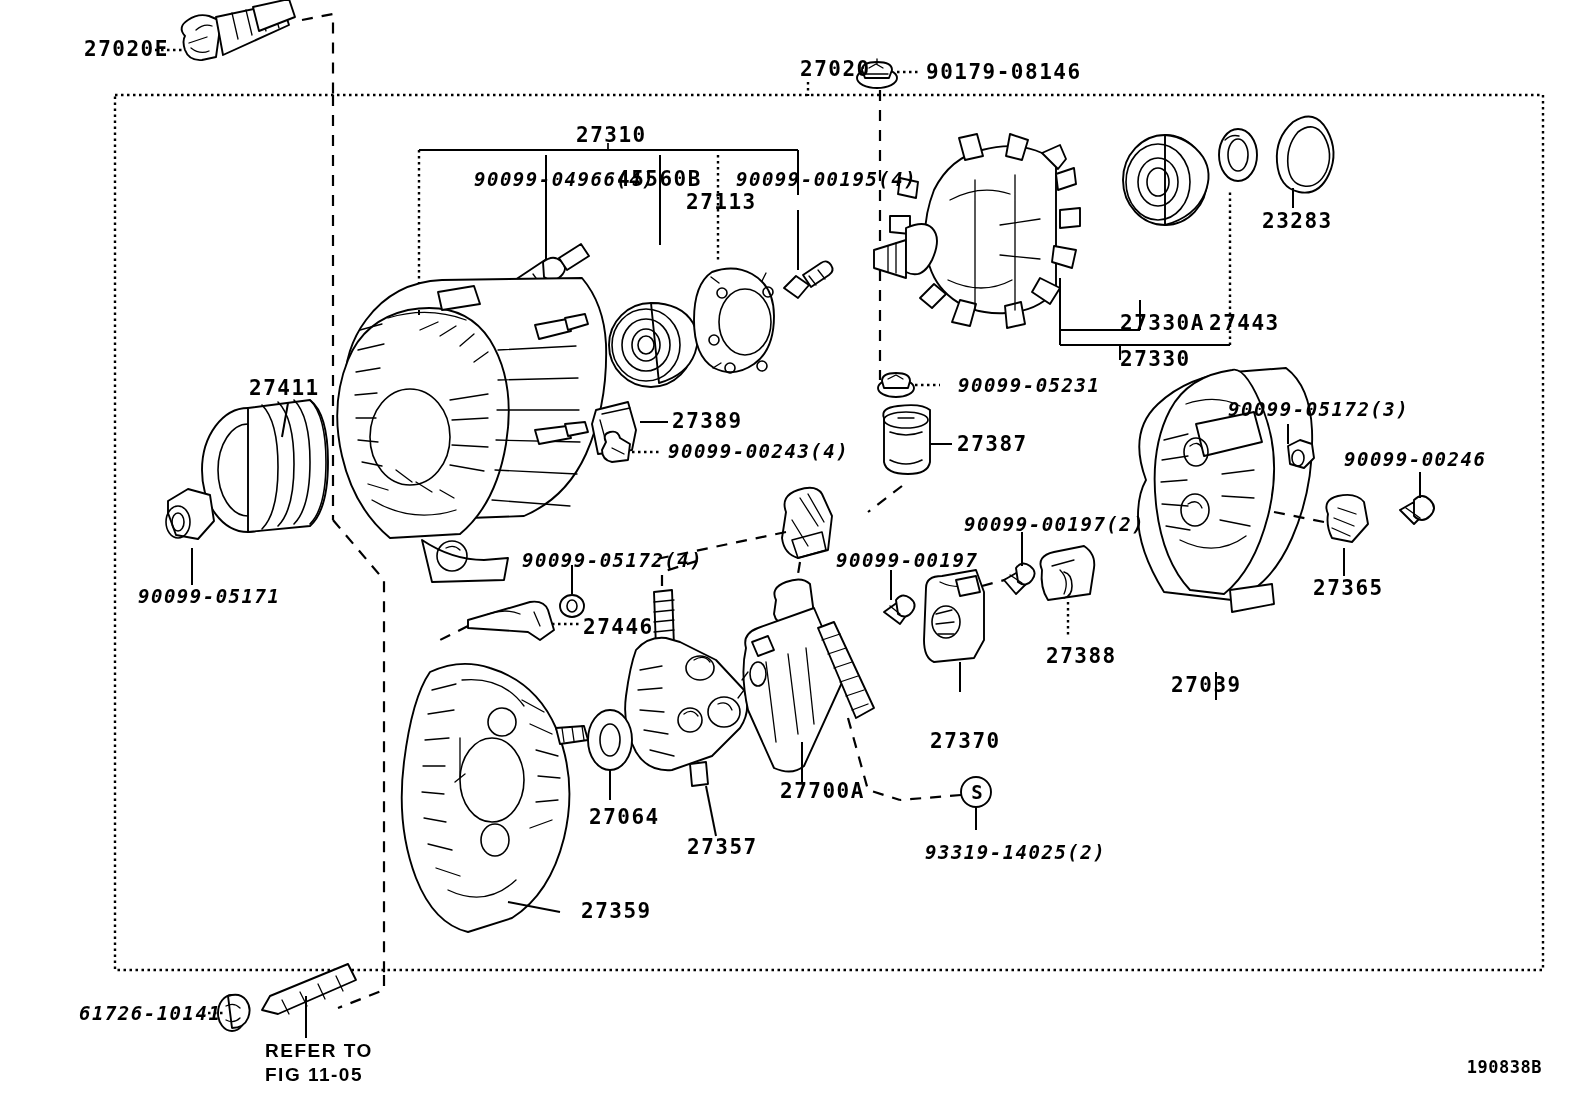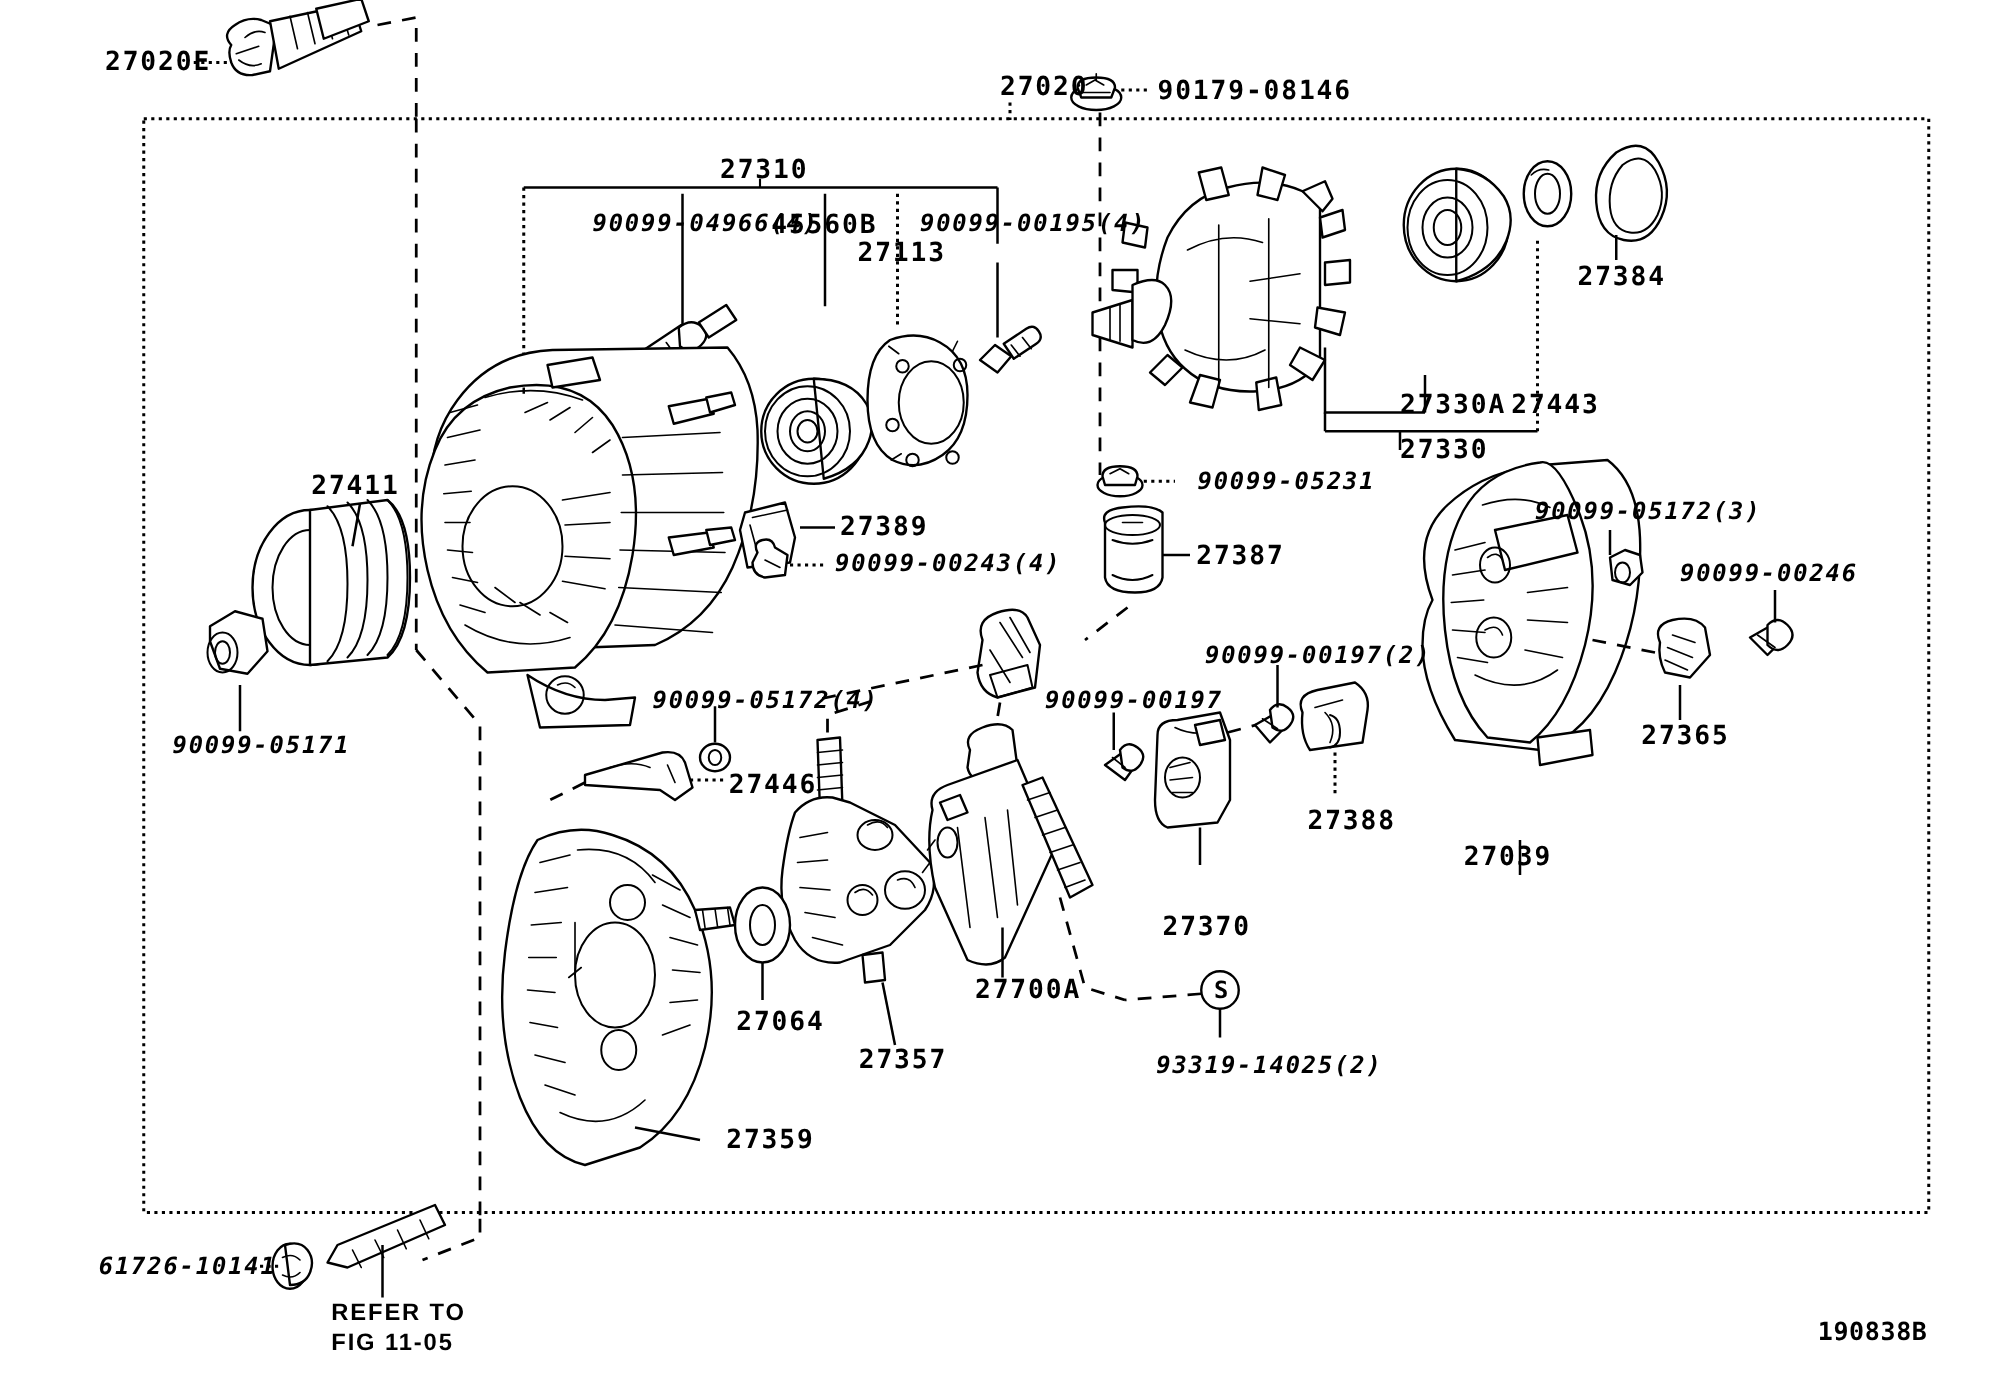--- a/index.html
+++ b/index.html
@@ -2,21 +2,21 @@
 <html><head>
 <meta charset="utf-8">
 <style>
   html,body{margin:0;padding:0;background:#fff;}
   body{width:1592px;height:1099px;position:relative;overflow:hidden;
        font-family:"DejaVu Sans Mono","Liberation Mono",monospace;}
   #stage{position:absolute;left:0;top:0;width:1588px;height:1099px;}
   .lbl{position:absolute;white-space:nowrap;color:#000;font-weight:bold;
        font-size:21px;letter-spacing:1.5px;font-family:"DejaVu Sans Mono","Liberation Mono",monospace;}
   .lbl.sm{font-size:19px;font-style:italic;}
-  .diagid{position:absolute;right:46px;bottom:22px;font-size:20px;font-weight:bold;
+  .diagid{position:absolute;right:46px;bottom:22px;font-size:17px;font-weight:bold;
           letter-spacing:0.5px;color:#000;font-family:"DejaVu Sans Mono","Liberation Mono",monospace;}
   .refer{position:absolute;font-size:19px;font-weight:bold;line-height:1.25;
          letter-spacing:1.5px;color:#000;font-family:Liberation Sans, sans-serif;}
   svg{position:absolute;left:0;top:0;}
   .ln{stroke:#000;stroke-width:2;fill:none;}
   .lnt{stroke:#000;stroke-width:1.7;fill:none;}
   .dsh{stroke:#000;stroke-width:2.2;fill:none;stroke-dasharray:11 9;}
   .dot{stroke:#000;stroke-width:2.4;fill:none;stroke-dasharray:2.5 3.5;}
   .art{stroke:#000;fill:#fff;stroke-width:1.9;stroke-linejoin:round;stroke-linecap:round;}
   .artf{stroke:#000;fill:none;stroke-width:1.6;stroke-linejoin:round;stroke-linecap:round;}
@@ -387,21 +387,21 @@
 
 <div class="lbl" style="left:576px; top:123px;">27310</div>
 <div class="lbl sm" style="left:474px;top:168px;">90099-04966(4)</div>
 <div class="lbl" style="left:617px; top:167px;">45560B</div>
 <div class="lbl" style="left:686px; top:190px;">27113</div>
 <div class="lbl sm" style="left:736px;top:168px;">90099-00195(4)</div>
 
 <div class="lbl" style="left:1120px;top:311px;">27330A</div>
 <div class="lbl" style="left:1209px;top:311px;">27443</div>
 <div class="lbl" style="left:1120px;top:347px;">27330</div>
-<div class="lbl" style="left:1262px;top:209px;">27384</div>
+<div class="lbl" style="left:1262px;top:209px;">23283</div>
 
 <div class="lbl" style="left:249px; top:376px;">27411</div>
 <div class="lbl sm" style="left:138px;top:585px;">90099-05171</div>
 
 <div class="lbl" style="left:672px; top:409px;">27389</div>
 <div class="lbl sm" style="left:668px;top:440px;">90099-00243(4)</div>
 
 <div class="lbl sm" style="left:958px;top:374px;">90099-05231</div>
 <div class="lbl" style="left:957px; top:432px;">27387</div>
 

